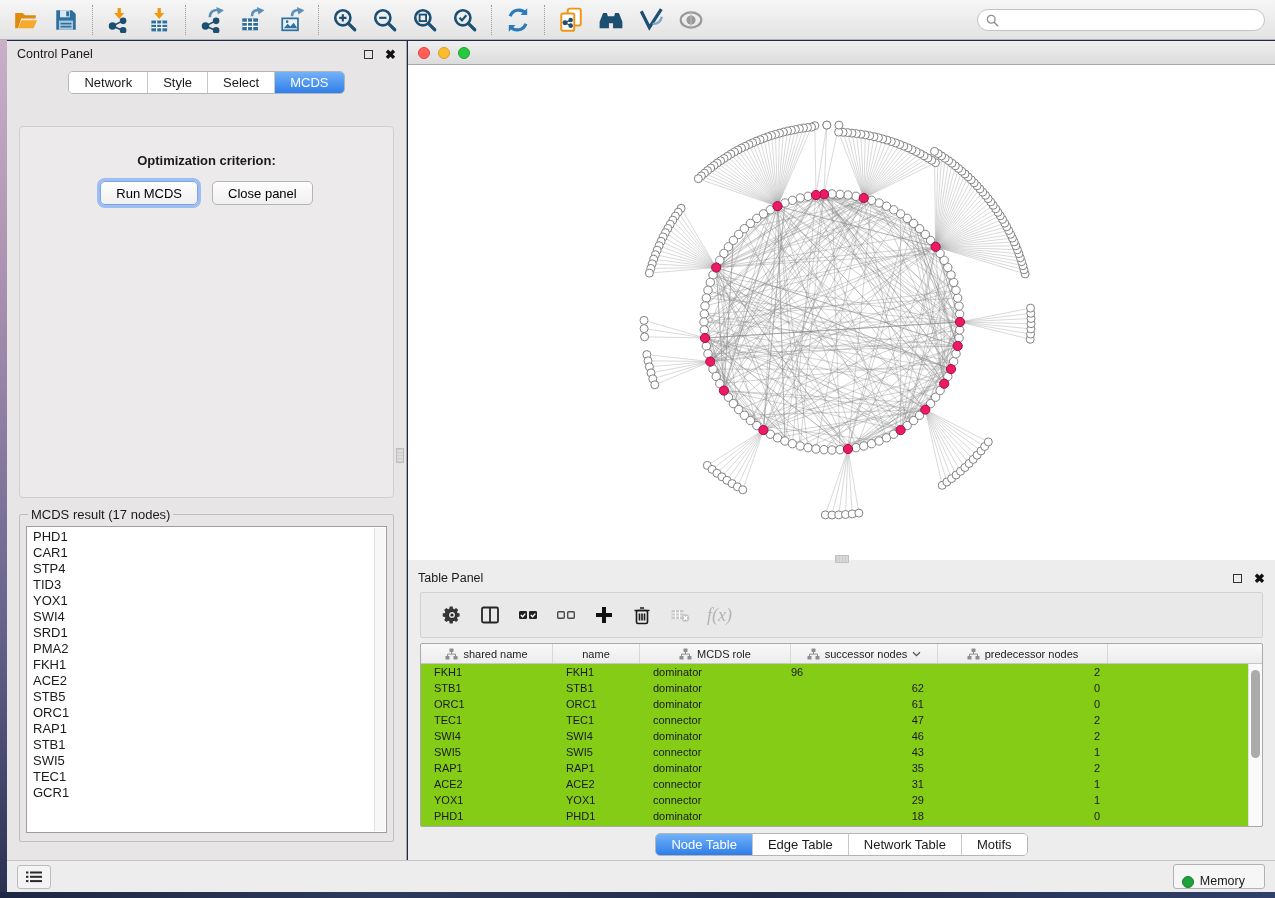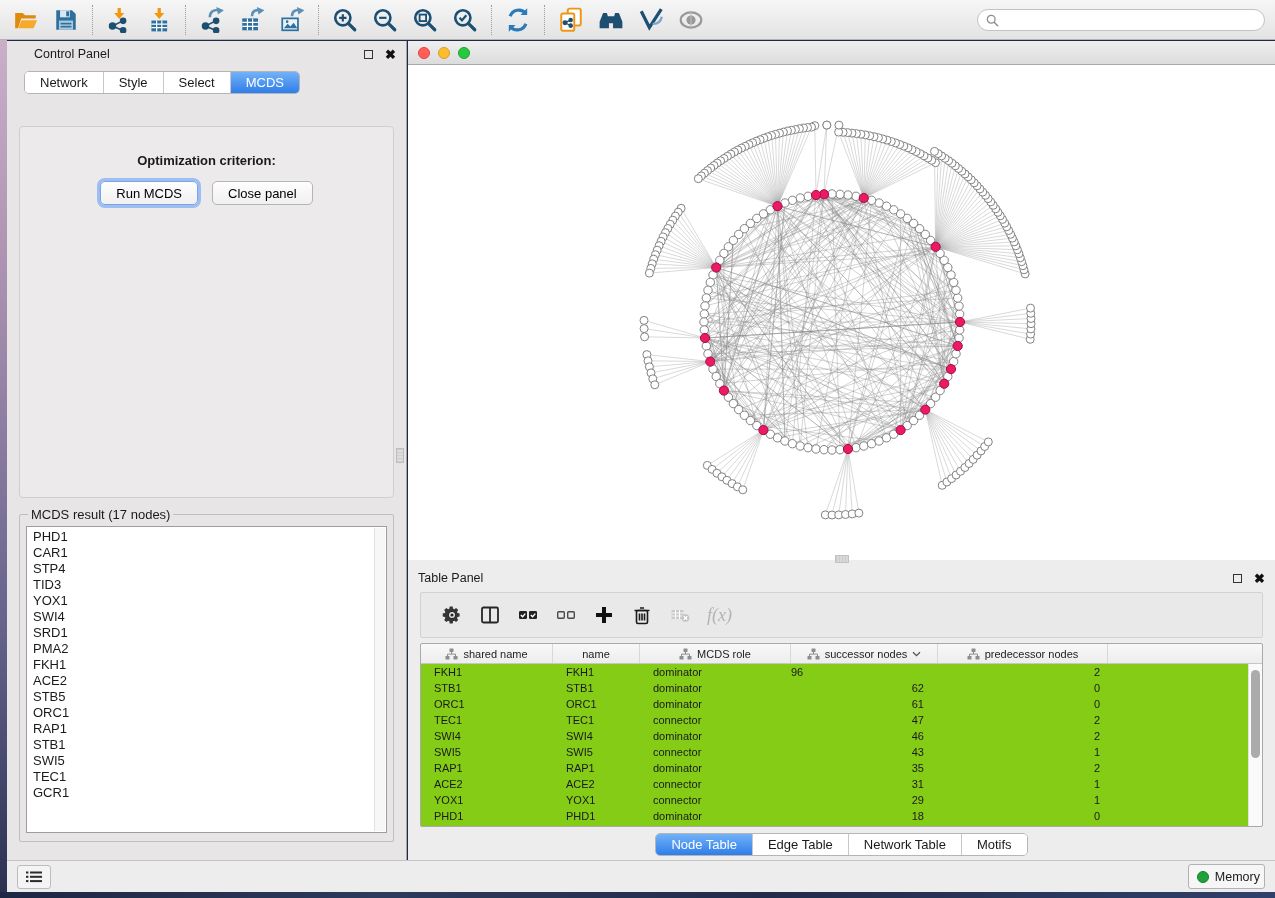--- a/index.html
+++ b/index.html
@@ -20,30 +20,30 @@
   .tbtn { width:40px; height:36px; display:flex; align-items:center; justify-content:center; cursor:default; }
   .tbtn svg { width:26px; height:26px; }
   .tsep { height:30px; border-left:1px dotted #9d9d9d; margin:0 6px; }
   .searchbox { position:absolute; right:10px; top:9px; width:288px; height:22px; background:#fff;
     border:1px solid #c3c3c3; border-radius:11px; display:flex; align-items:center; padding:0 8px; }
   .searchbox svg { width:13px; height:13px; margin-right:5px; flex:none; }
   .searchbox input { border:none; outline:none; flex:1; font-size:12px; background:transparent; font-family:"Liberation Sans",sans-serif; }
 
   
   .control-panel { position:absolute; left:7px; top:41px; width:400px; bottom:38px;
-    background:#e7e5e5; border-right:1px solid #a5a5a5;padding-left:17px; }
+    background:#e7e5e5; border-right:1px solid #a5a5a5; }
   .panel-titlerow { height:26px; display:flex; align-items:center; padding:0 10px; font-size:12.5px; }
   .panel-titlerow .spacer { flex:1; }
   .float-icon { width:9px; height:9px; border:1.5px solid #333; margin-right:12px; }
   .close-icon { font-size:13px; font-weight:bold; color:#111; line-height:1; }
   .seg-tabs { display:inline-flex; border:1px solid #b5b5b5; border-radius:5px; overflow:hidden; background:#fff; height:23px; }
   .seg-tab { padding:0 15px; font-size:13px; display:flex; align-items:center; background:#fff; border-left:1px solid #c8c8c8; color:#1a1a1a; cursor:default; }
   .seg-tab:first-child { border-left:none; }
   .seg-tab.active { background:linear-gradient(#72b2f8,#2f7de9); color:#fff; }
-  .cp-tabs-row { text-align:left; margin-top:4px; position:relative; z-index:2; }
+  .cp-tabs-row { text-align:center; margin-top:4px; position:relative; z-index:2; }
   .cp-sub { position:absolute; left:12px; right:12px; top:85px; height:372px;
     background:#eceaea; border:1px solid #d0cece; border-radius:4px; text-align:center; }
   .opt-label { margin-top:26px; font-size:13px;font-weight:bold; }
   .dropdown { position:relative; width:314px; height:24px; margin:11px auto 0; background:#fff;
     border:1px solid #b1b1b1; border-radius:5px; text-align:left; font-size:13px; line-height:22px;
     padding-left:9px; box-shadow:0 1px 1px rgba(0,0,0,.08); }
   .dd-stepper { position:absolute; right:0px; top:0px; bottom:0px; width:20px; border-radius:0 4px 4px 0;
     background:linear-gradient(#6fb0f8,#2f7ae7); display:flex; flex-direction:column; align-items:center; justify-content:center; gap:2px; }
   .dd-up { width:0; height:0; border-left:4px solid transparent; border-right:4px solid transparent; border-bottom:5px solid #fff; }
   .dd-down { width:0; height:0; border-left:4px solid transparent; border-right:4px solid transparent; border-top:5px solid #fff; }
@@ -96,22 +96,22 @@
   .tp-cell { font-size:11px; line-height:16px; white-space:nowrap; overflow:hidden; }
   .tp-scroll { position:absolute; right:0; top:20px; bottom:0; width:14px; background:#fafafa; border-left:1px solid #e3e3e3; }
   .tp-thumb { position:absolute; left:2px; right:2px; top:6px; height:88px; background:#ababab; border-radius:5px; }
   .tp-tabsrow { position:absolute; left:0; right:0; top:268px; text-align:center; }
 
   
   .statusbar { position:absolute; left:7px; right:0; bottom:6px; height:32px; background:#ededed; border-top:1px solid #c5c5c5;
     display:flex; align-items:center; }
   .list-btn { width:34px; height:24px; margin-left:10px; background:#f4f4f4; border:1px solid #bcbcbc; border-radius:3px;
     display:flex; align-items:center; justify-content:center; }
-  .memory-btn { position:absolute; right:10px; height:25px; padding:0 4px 0 8px; background:#f6f6f6; border:1px solid #b2b2b2;
-    border-radius:3px; display:flex; align-items:center; gap:6px; font-size:12.5px; }
+  .memory-btn { position:absolute; right:10px; height:25px; padding:0 19px 0 8px; background:#f6f6f6; border:1px solid #b2b2b2;
+    border-radius:3px; display:flex; align-items:flex-end; gap:6px; font-size:12.5px; }
   .mem-dot { width:12px; height:12px; border-radius:50%; background:#1ea23c; border:1px solid #15802e; }
 </style>
 </head>
 <body>
 
 <div id="screen">
   <div class="desktop-left"></div>
   <div class="desktop-bottom"></div>
 
   <div class="toolbar">

